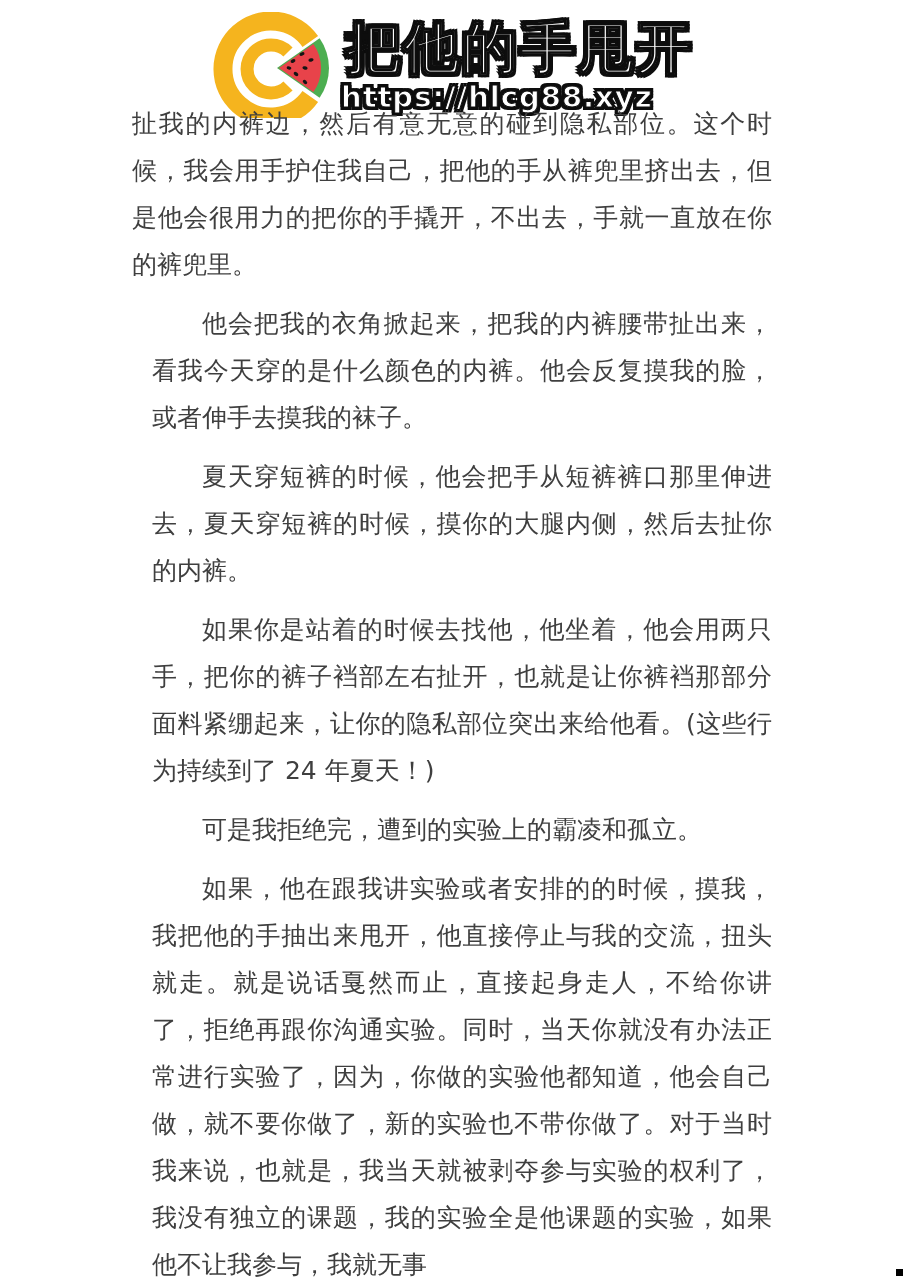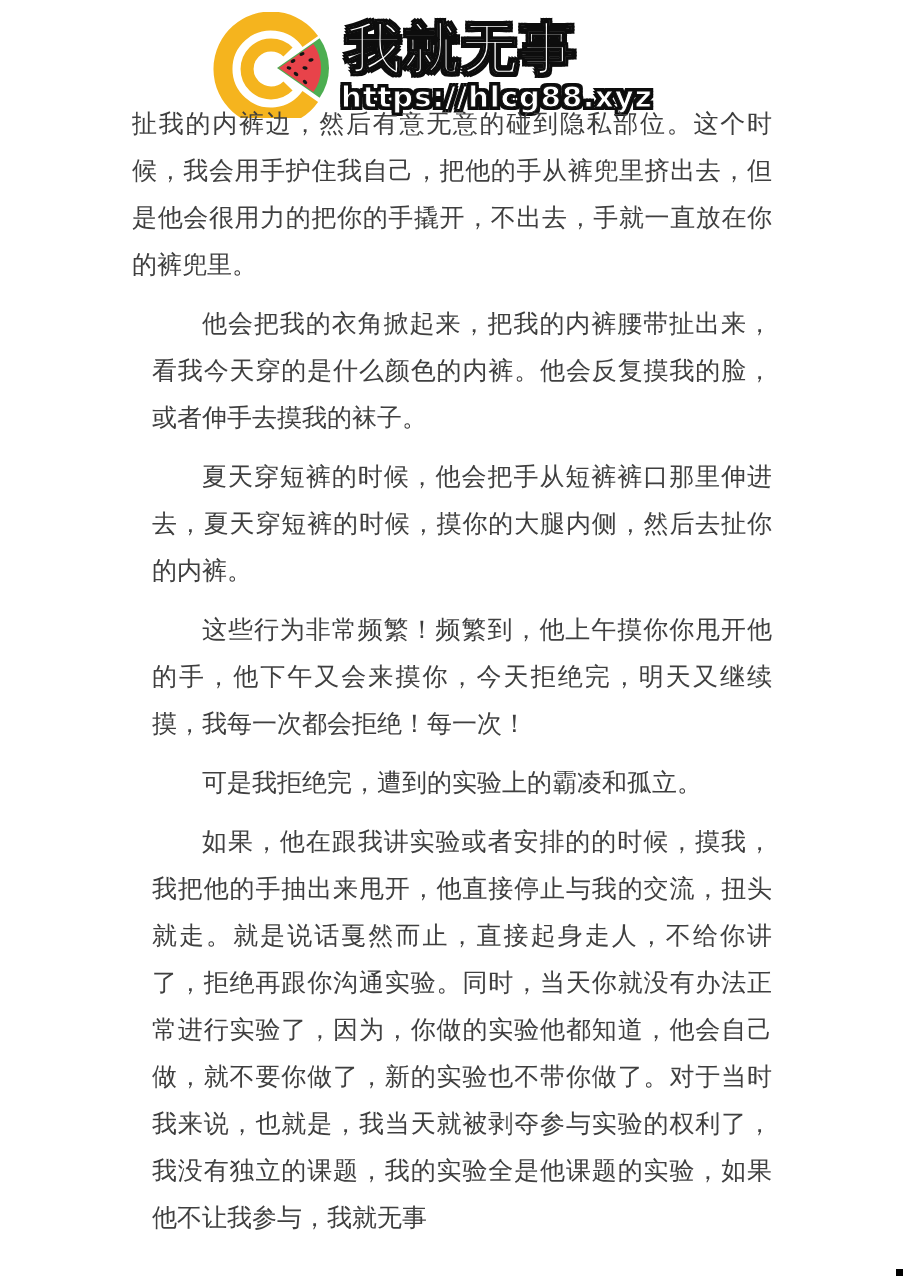--- a/index.html
+++ b/index.html
@@ -96,29 +96,29 @@
       <ellipse cx="80" cy="49" rx="2.6" ry="1.7" transform="rotate(-30 80 49)"></ellipse>
       <ellipse cx="89" cy="42" rx="2.6" ry="1.7" transform="rotate(-20 89 42)"></ellipse>
       <ellipse cx="92" cy="56" rx="2.6" ry="1.7" transform="rotate(10 92 56)"></ellipse>
       <ellipse cx="83" cy="62" rx="2.6" ry="1.7" transform="rotate(35 83 62)"></ellipse>
       <ellipse cx="92" cy="70" rx="2.6" ry="1.7" transform="rotate(45 92 70)"></ellipse>
       <ellipse cx="98" cy="48" rx="2.6" ry="1.7" transform="rotate(-10 98 48)"></ellipse>
       <ellipse cx="76" cy="56" rx="2.4" ry="1.5" transform="rotate(15 76 56)"></ellipse>
     </g>
   </svg>
 
-  <div class="site-title outlined">我就无事</div>
+  <div class="site-title outlined">把他的手甩开</div>
 
   <div class="site-url outlined">https://hlcg88.xyz</div>
 </div>
 
 <div class="article" id="article-body">
     <p>扯我的内裤边，然后有意无意的碰到隐私部位。这个时候，我会用手护住我自己，把他的手从裤兜里挤出去，但是他会很用力的把你的手撬开，不出去，手就一直放在你的裤兜里。</p>
     <p class="indent">他会把我的衣角掀起来，把我的内裤腰带扯出来，看我今天穿的是什么颜色的内裤。他会反复摸我的脸，或者伸手去摸我的袜子。</p>
     <p class="indent">夏天穿短裤的时候，他会把手从短裤裤口那里伸进去，夏天穿短裤的时候，摸你的大腿内侧，然后去扯你的内裤。</p>
-    <p class="indent">这些行为非常频繁！频繁到，他上午摸你你甩开他的手，他下午又会来摸你，今天拒绝完，明天又继续摸，我每一次都会拒绝！每一次！</p>
+    <p class="indent">如果你是站着的时候去找他，他坐着，他会用两只手，把你的裤子裆部左右扯开，也就是让你裤裆那部分面料紧绷起来，让你的隐私部位突出来给他看。(这些行为持续到了 24 年夏天！)</p>
     <p class="indent">可是我拒绝完，遭到的实验上的霸凌和孤立。</p>
     <p class="indent">如果，他在跟我讲实验或者安排的的时候，摸我，我把他的手抽出来甩开，他直接停止与我的交流，扭头就走。就是说话戛然而止，直接起身走人，不给你讲了，拒绝再跟你沟通实验。同时，当天你就没有办法正常进行实验了，因为，你做的实验他都知道，他会自己做，就不要你做了，新的实验也不带你做了。对于当时我来说，也就是，我当天就被剥夺参与实验的权利了，我没有独立的课题，我的实验全是他课题的实验，如果他不让我参与，我就无事</p>
   </div>
 
 <svg class="corner-dot" viewBox="0 0 7 7">
   <rect x="0" y="0" width="7" height="7" fill="#000000"></rect>
 </svg>
 
 </body></html>

